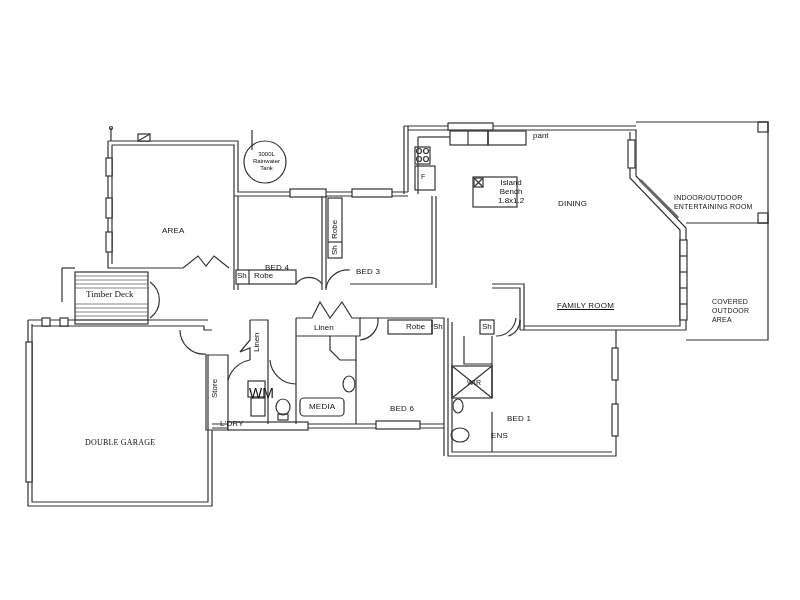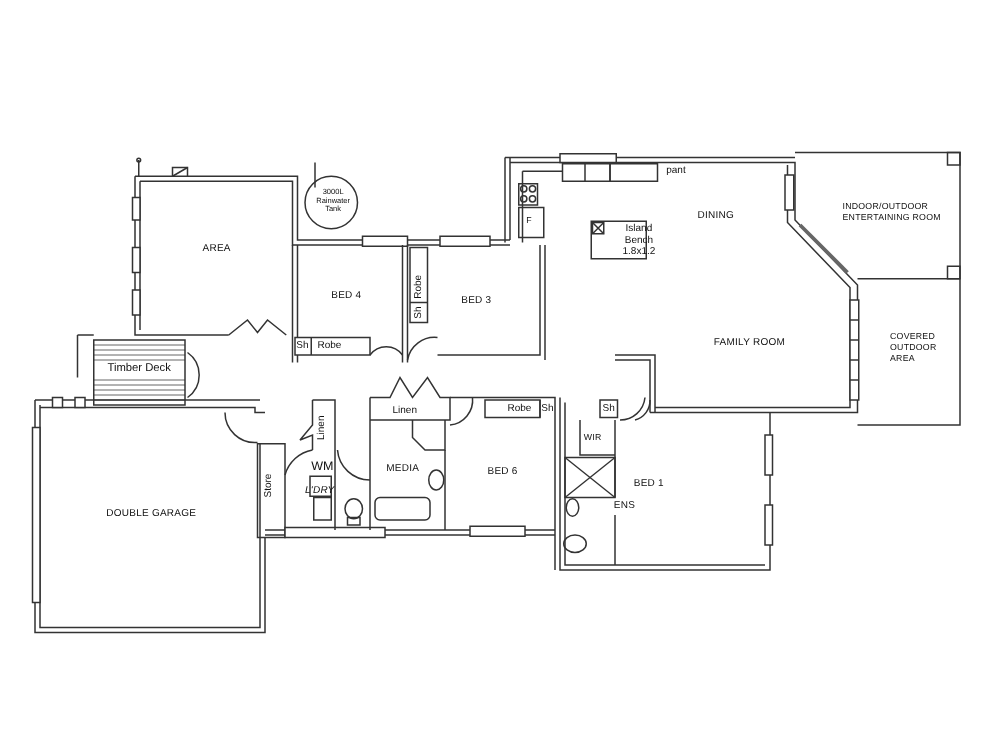--- a/index.html
+++ b/index.html
@@ -1,19 +1,19 @@
 <!DOCTYPE html>
 <html><head>
 <meta charset="utf-8">
 <style>
   html, body { margin:0; padding:0; background:#ffffff; }
   body { width:800px; height:600px; position:relative; overflow:hidden; font-family:"Liberation Sans", sans-serif; }
   svg { position:absolute; left:0; top:0; }
   .lbl { position:absolute; font-family:"Liberation Sans", sans-serif; color:#111; white-space:nowrap; line-height:1; }
-  .cap { font-size:8px; letter-spacing:0.2px; }
+  .cap { font-size:8px; letter-spacing:0.2px;margin-top:32px; }
   .sm { font-size:9px; }
   .vert { transform-origin:left top; transform:rotate(-90deg); }
   .multi { white-space:pre; text-align:left; }
 </style>
 </head>
 <body>
 
 <svg width="800" height="600" viewBox="0 0 800 600">
   <g fill="none" stroke="#333" stroke-width="1.2">
 
@@ -167,47 +167,47 @@
     <path d="M492,336 L492,398"></path>
     <path d="M492,412 L492,452"></path>
     <path d="M496,336 A20,20 0 0 0 516,318"></path>
     <rect x="612" y="348" width="6" height="32" fill="#fff"></rect>
     <rect x="612" y="404" width="6" height="32" fill="#fff"></rect>
   </g>
 </svg>
 
 <div class="lbl cap" style="left:162px;top:195px;">AREA</div>
 <div class="lbl cap" style="left:265px;top:232px;">BED 4</div>
-<div class="lbl cap" style="left:369px;top:236px;">BED 3</div>
+<div class="lbl cap" style="left:356px;top:236px;">BED 3</div>
 <div class="lbl cap" style="left:558px;top:168px;">DINING</div>
-<div class="lbl cap" style="left:571px;top:270px;">FAMILY ROOM</div>
+<div class="lbl cap" style="left:557px;top:270px;text-decoration:underline;">FAMILY ROOM</div>
 <div class="lbl cap multi" style="left:674px;top:161px;font-size:7px;line-height:9px;">INDOOR/OUTDOOR
 ENTERTAINING ROOM</div>
 <div class="lbl cap multi" style="left:712px;top:265px;font-size:7px;line-height:9px;">COVERED
 OUTDOOR
 AREA</div>
-<div class="lbl cap" style="left:85px;top:407px;">DOUBLE GARAGE</div>
+<div class="lbl cap" style="left:85px;top:407px;font-family:Liberation Serif, serif;">DOUBLE GARAGE</div>
 <div class="lbl cap" style="left:309px;top:371px;">MEDIA</div>
-<div class="lbl cap" style="left:244px;top:388px;font-style:italic;">L'DRY</div>
+<div class="lbl cap" style="left:220px;top:388px;">L'DRY</div>
 <div class="lbl cap" style="left:390px;top:373px;">BED 6</div>
 <div class="lbl cap" style="left:507px;top:383px;">BED 1</div>
 <div class="lbl cap" style="left:491px;top:400px;">ENS</div>
 <div class="lbl cap" style="left:467px;top:347px;font-size:7px;">WIR</div>
 <div class="lbl sm vert" style="left:211px;top:398px;font-size:8px;">Store</div>
-<div class="lbl sm" style="left:86px;top:290px;">Timber Deck</div>
+<div class="lbl sm" style="left:86px;top:290px;font-family:Liberation Serif, serif;">Timber Deck</div>
 
 <div class="lbl multi" style="left:253px;top:151px;font-size:6px;line-height:7px;text-align:center;">3000L
 Rainwater
 Tank</div>
 <div class="lbl sm" style="left:499px;top:132px;font-size:8px;padding-left:34px;">pant</div>
 <div class="lbl sm" style="left:421px;top:173px;font-size:7px;">F</div>
 <div class="lbl multi" style="left:498px;top:178px;font-size:8px;line-height:9px;text-align:center;">Island
 Bench
 1.8x1.2</div>
-<div class="lbl sm" style="left:249px;top:369px;font-size:10px;">WM</div>
+<div class="lbl sm" style="left:249px;top:386px;font-size:14px;">WM</div>
 <div class="lbl sm vert" style="left:253px;top:352px;font-size:8px;">Linen</div>
 <div class="lbl sm" style="left:314px;top:324px;font-size:8px;">Linen</div>
 <div class="lbl sm" style="left:237px;top:272px;font-size:8px;">Sh</div>
 <div class="lbl sm" style="left:254px;top:272px;font-size:8px;">Robe</div>
 <div class="lbl sm vert" style="left:331px;top:255px;font-size:8px;">Sh</div>
 <div class="lbl sm vert" style="left:331px;top:239px;font-size:8px;">Robe</div>
 <div class="lbl sm" style="left:406px;top:323px;font-size:8px;">Robe</div>
 <div class="lbl sm" style="left:433px;top:323px;font-size:8px;">Sh</div>
 <div class="lbl sm" style="left:482px;top:323px;font-size:8px;">Sh</div>
 

